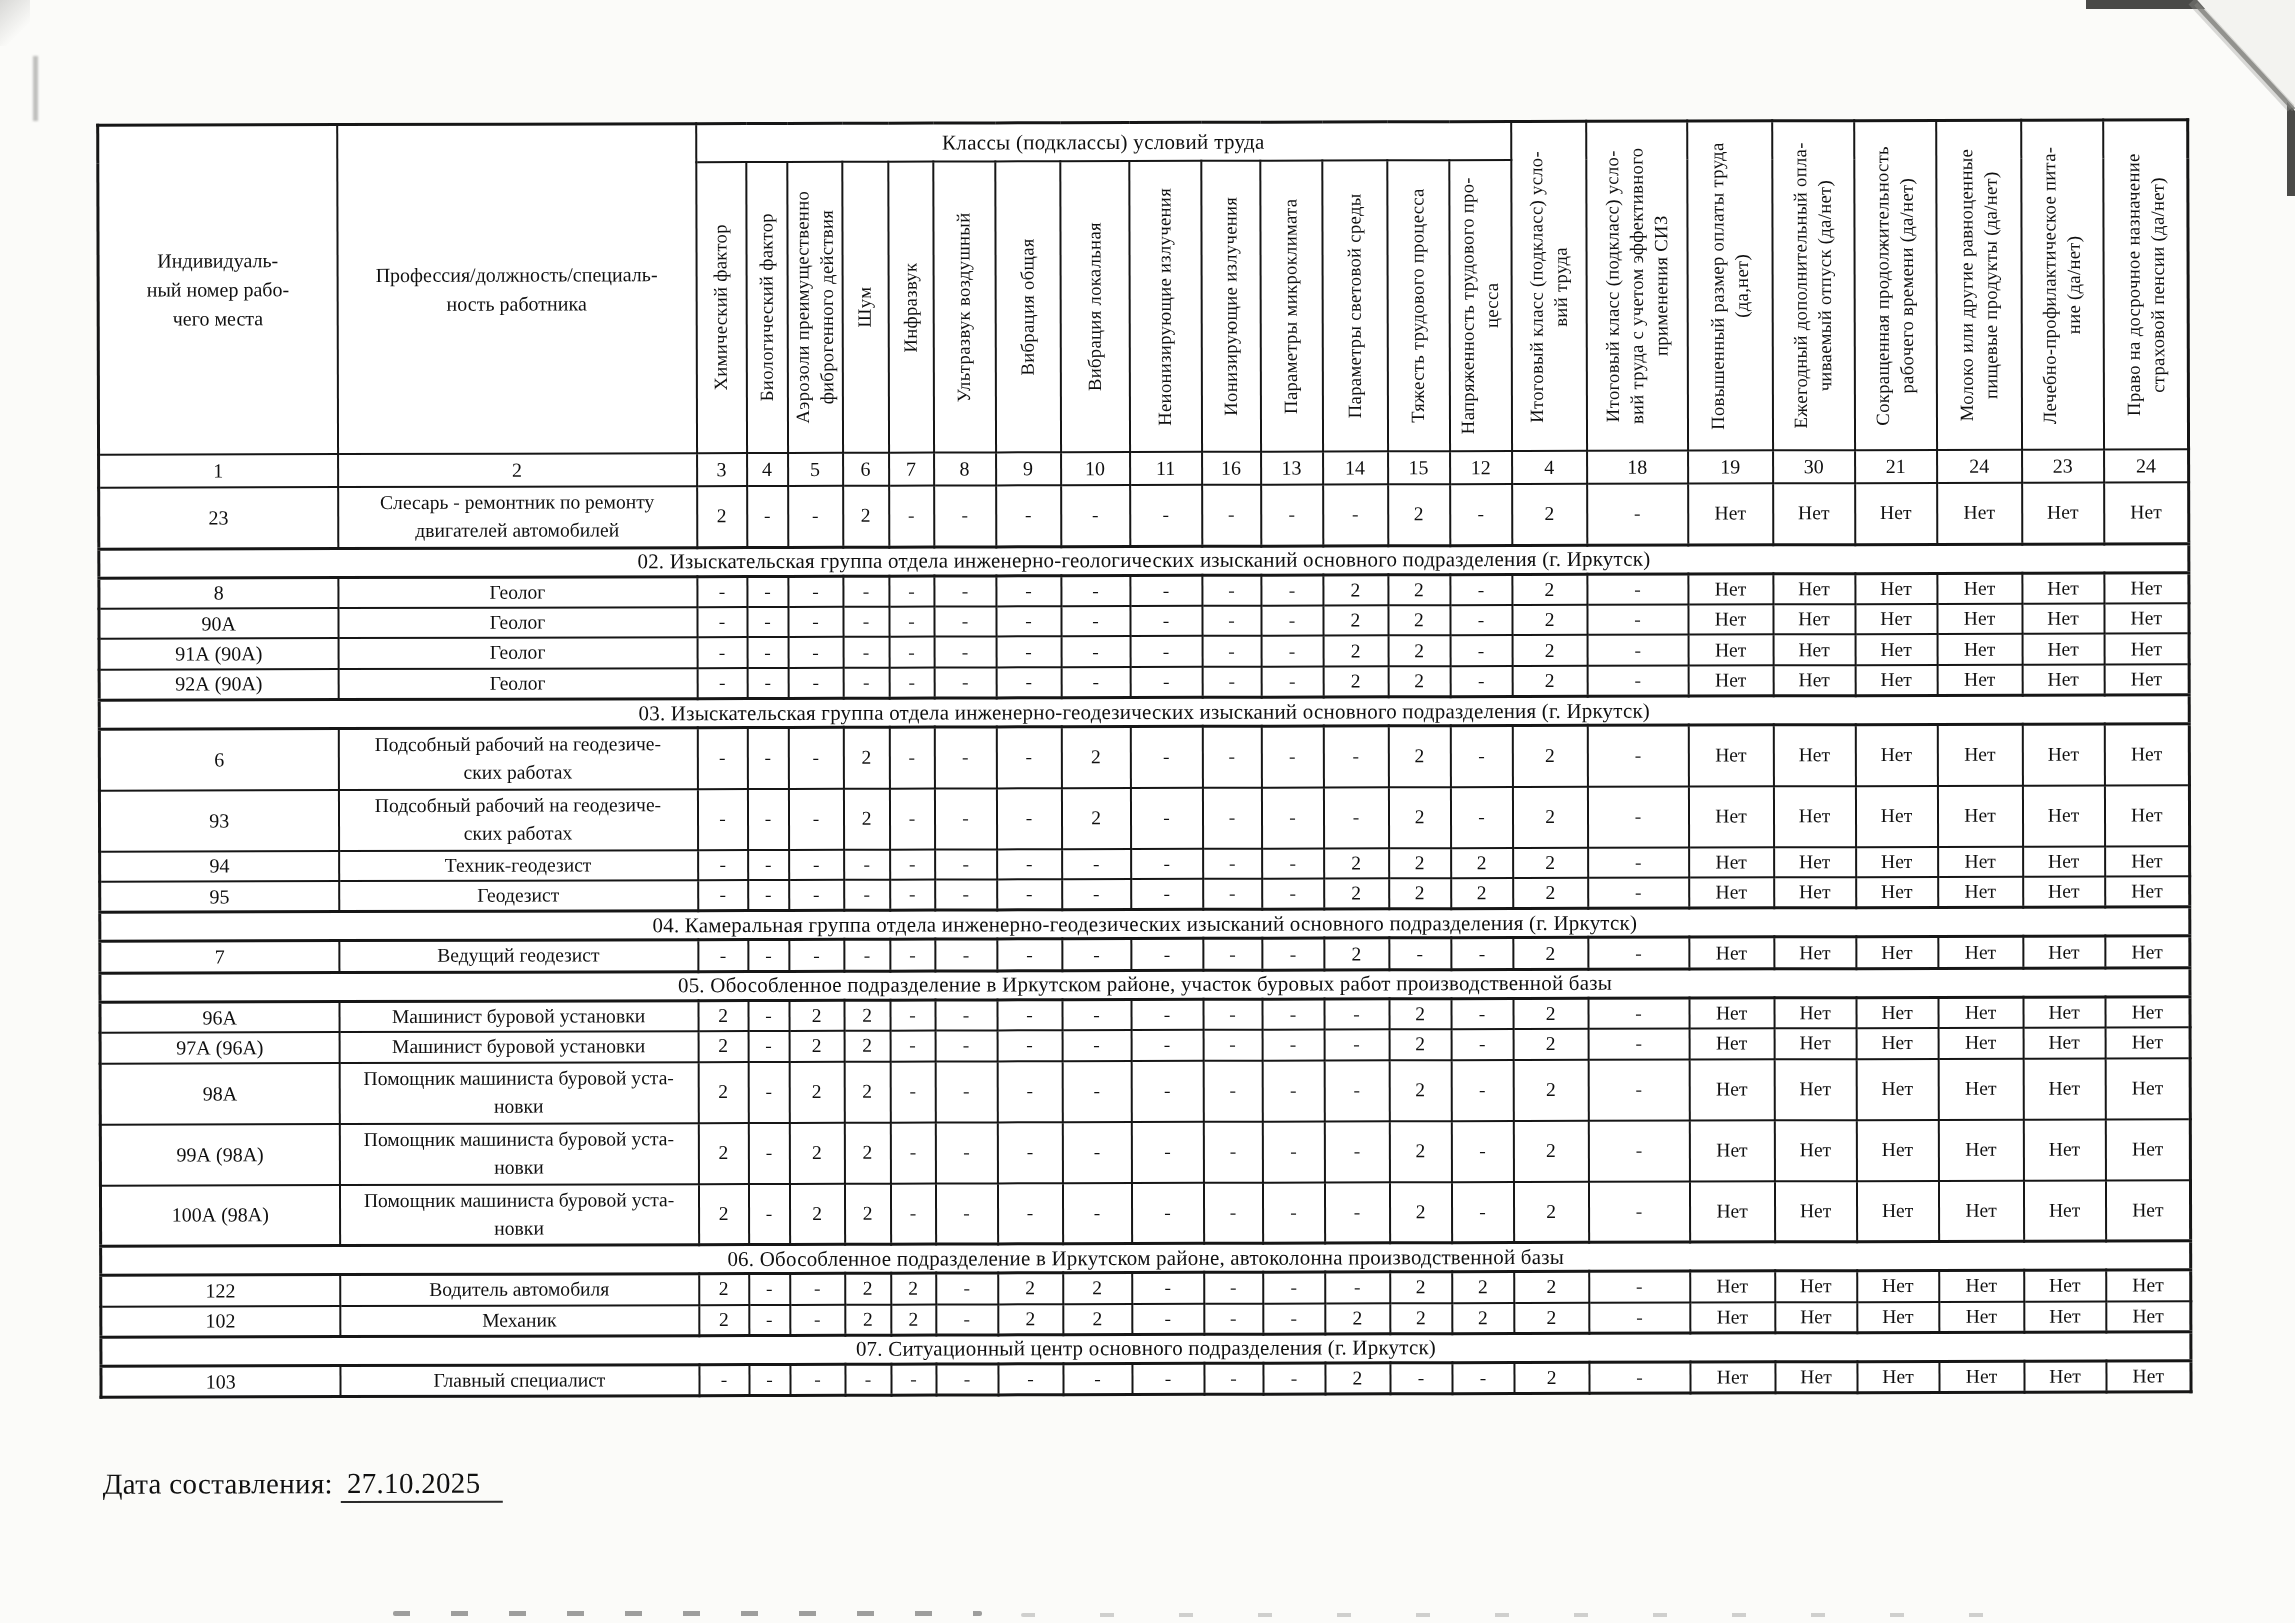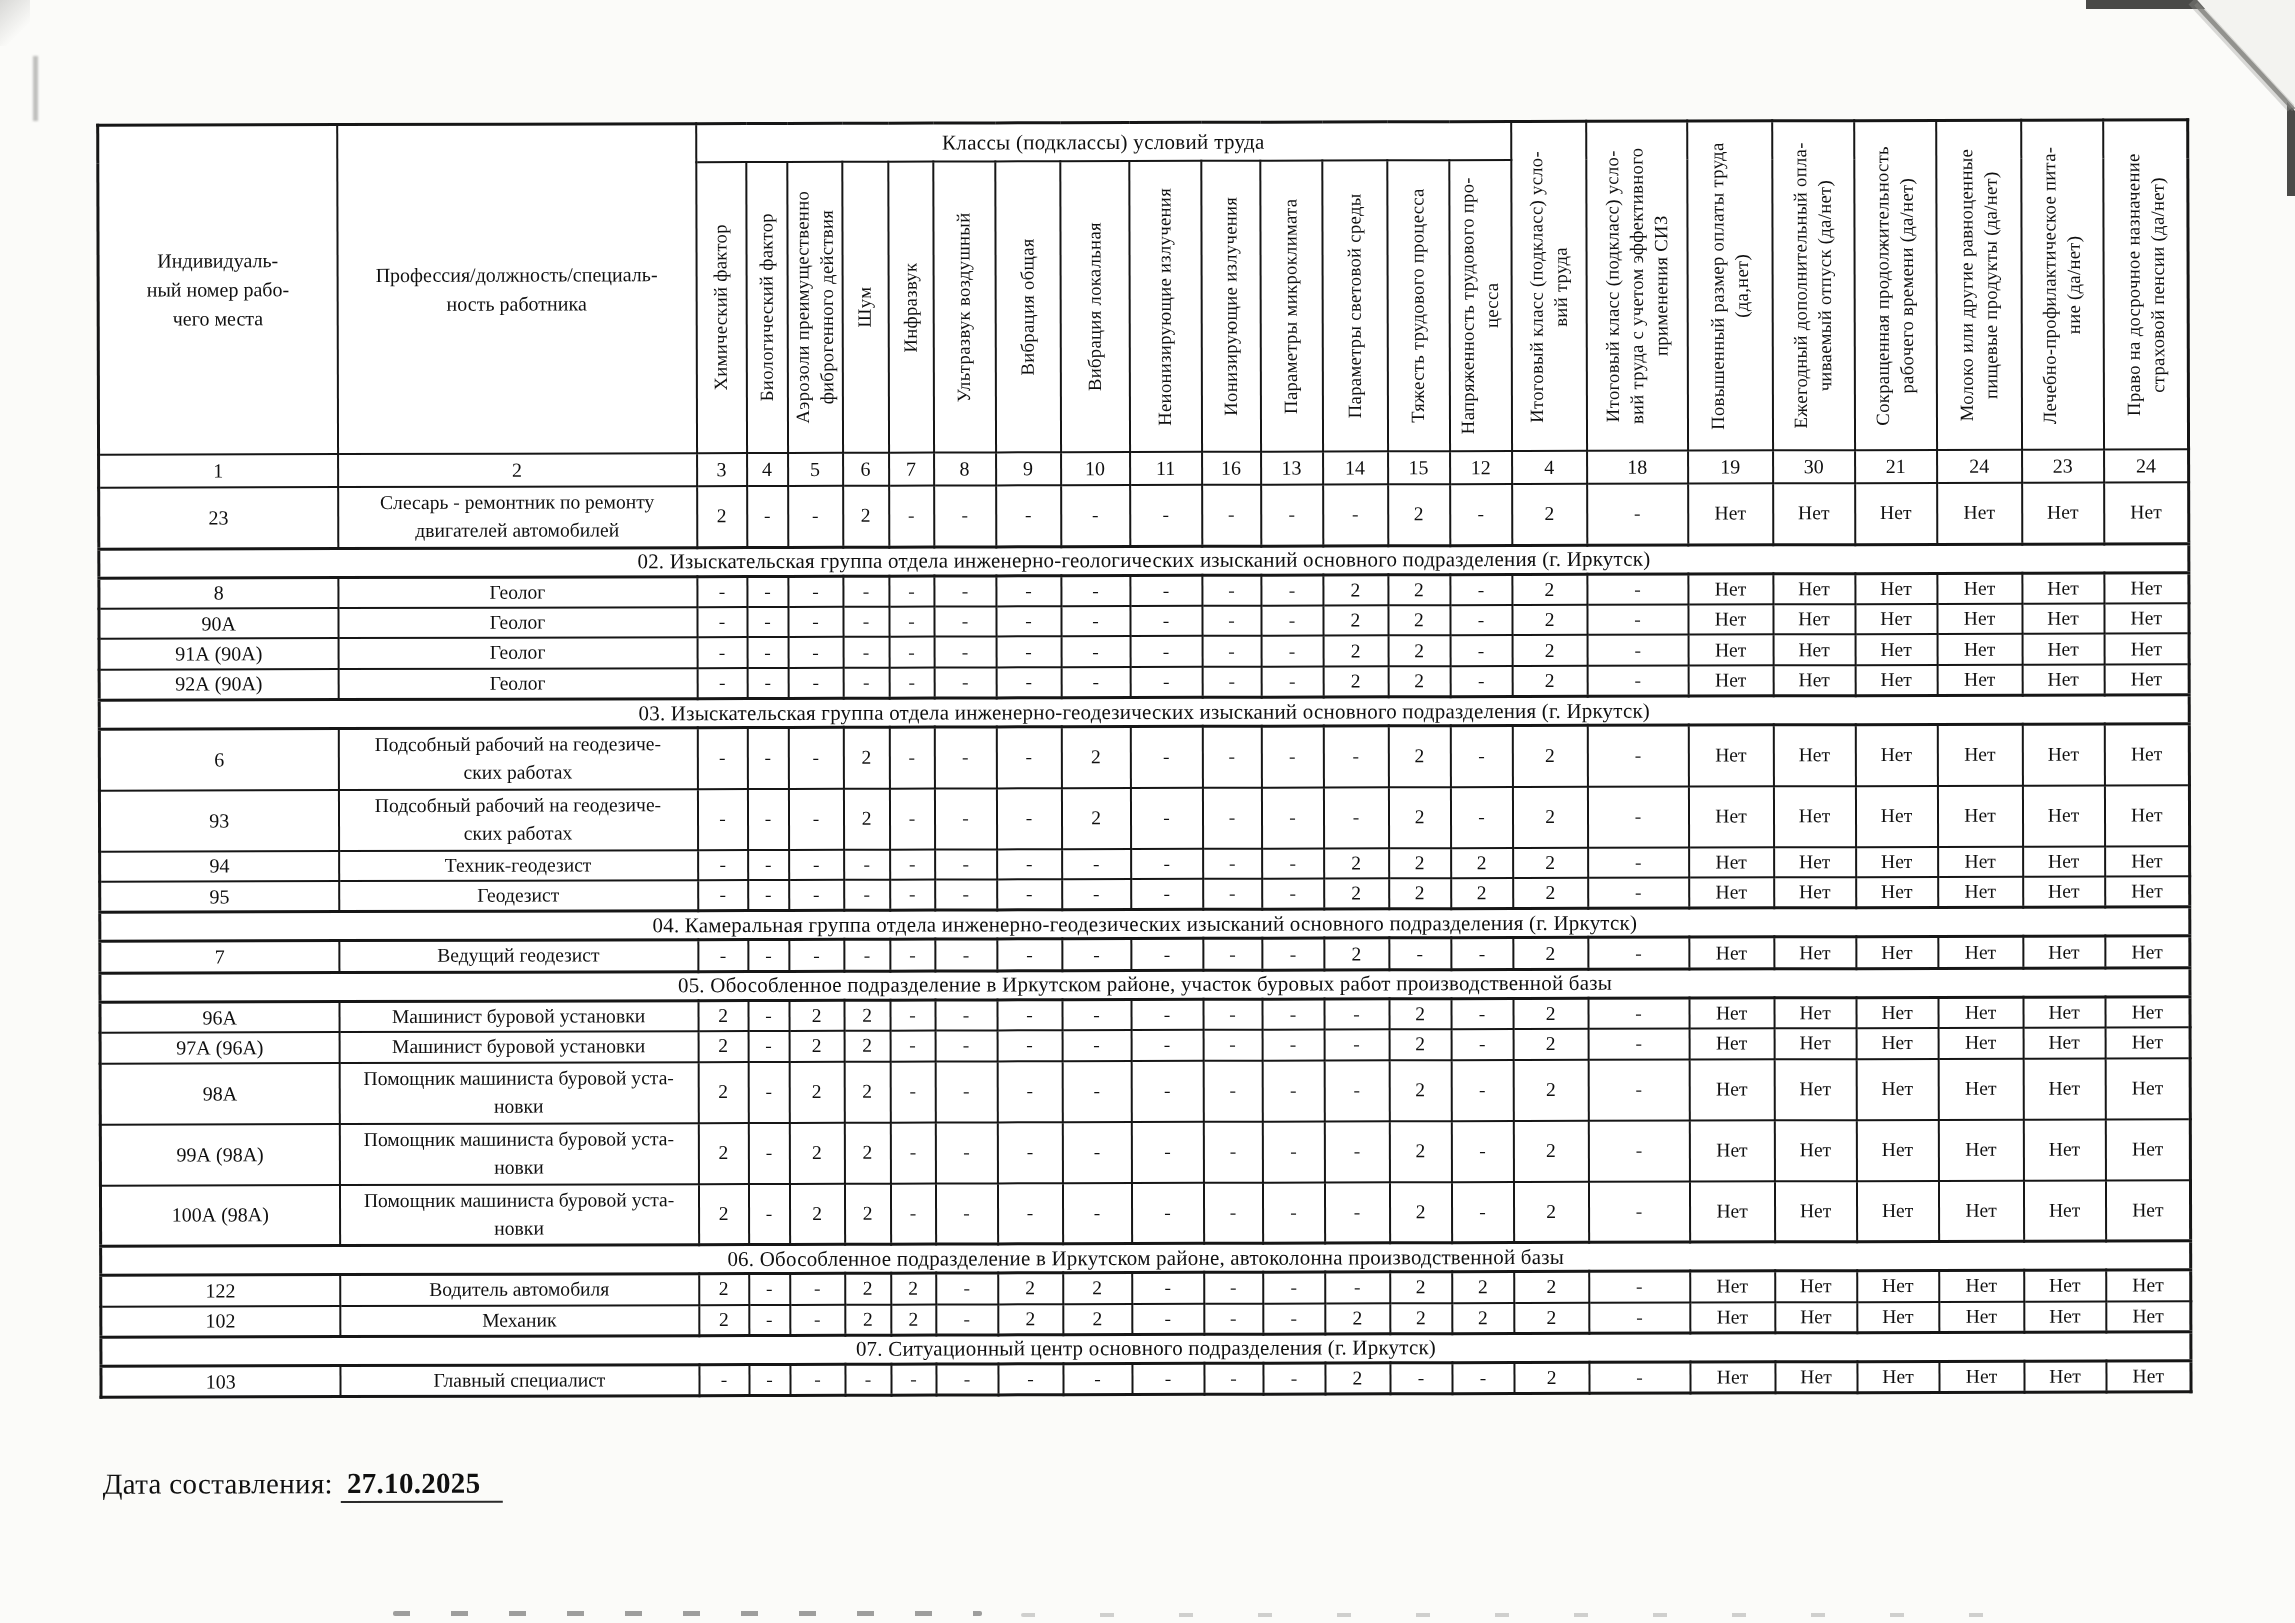--- a/index.html
+++ b/index.html
@@ -45,21 +45,21 @@
   .numcell{font-size:20px;}
   .profcell{font-size:19.6px;line-height:1.45;}
   .valcell{font-size:19.6px;}
   .section-cell{
     font-size:21px;letter-spacing:0.2px;
     border-top-width:3.3px !important;border-bottom-width:3.3px !important;
   }
 
   
   #date-line{position:absolute;left:101px;top:1465px;font-size:29px;letter-spacing:0.3px;}
-  #date-line .val{border-bottom:2.6px solid #2a2a2a;padding:0 22px 2px 6.5px;font-weight:bold;}
+  #date-line .val{border-bottom:2.6px solid #2a2a2a;padding:0 22px 2px 6.5px;}
 
   
   .artifact{position:absolute;pointer-events:none;}
   #fold-svg{right:0;top:0;}
   #top-edge-strip{right:0;top:0;width:209px;height:9.2px;background:#4a4a48;}
   #right-edge-strip{right:0;top:0;width:7.9px;height:196px;background:#4a4a48;}
   #left-smudge{left:33px;top:56px;width:4.6px;height:65px;background:rgba(120,120,118,.45);filter:blur(1.3px);}
   #corner-smudge{left:0;top:0;width:30px;height:46px;background:linear-gradient(135deg,rgba(150,150,148,.35),rgba(150,150,148,0) 70%);}
   #bottom-noise{
     left:393px;top:1611px;width:589px;height:4.6px;border-radius:2px;

